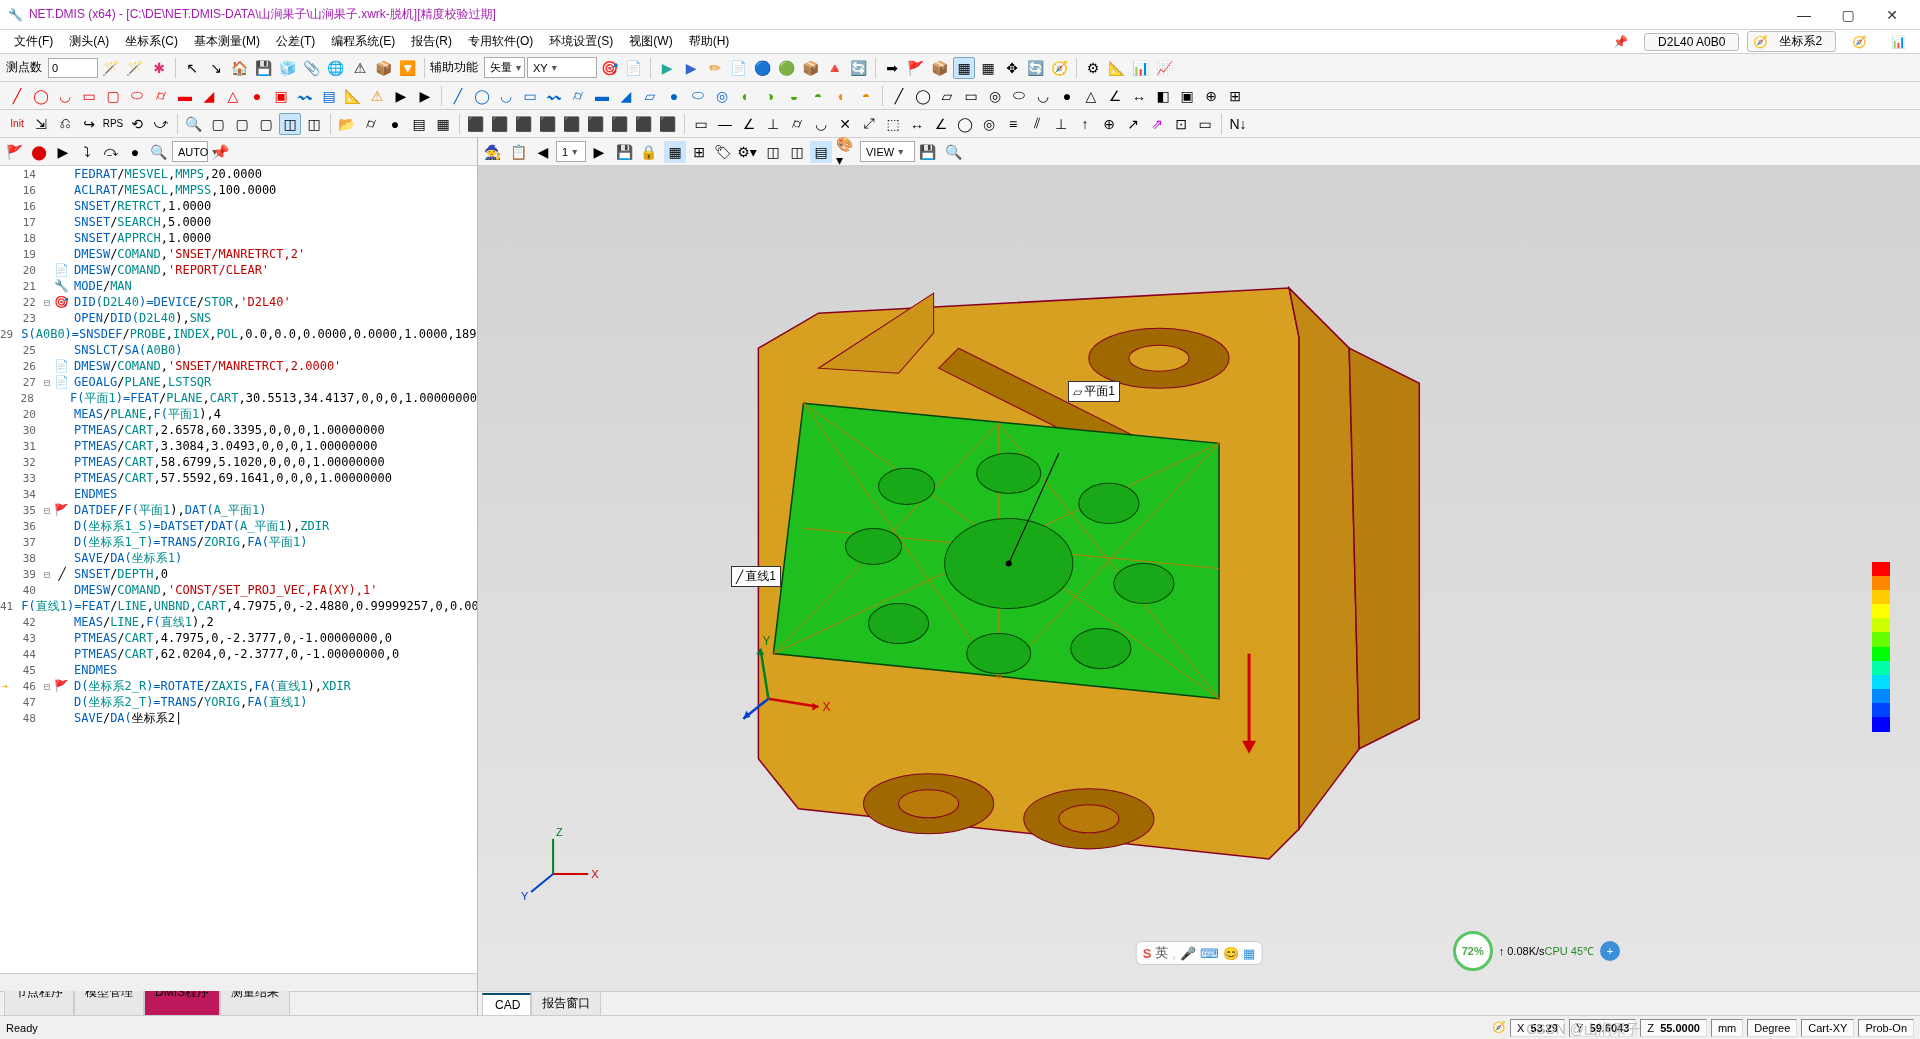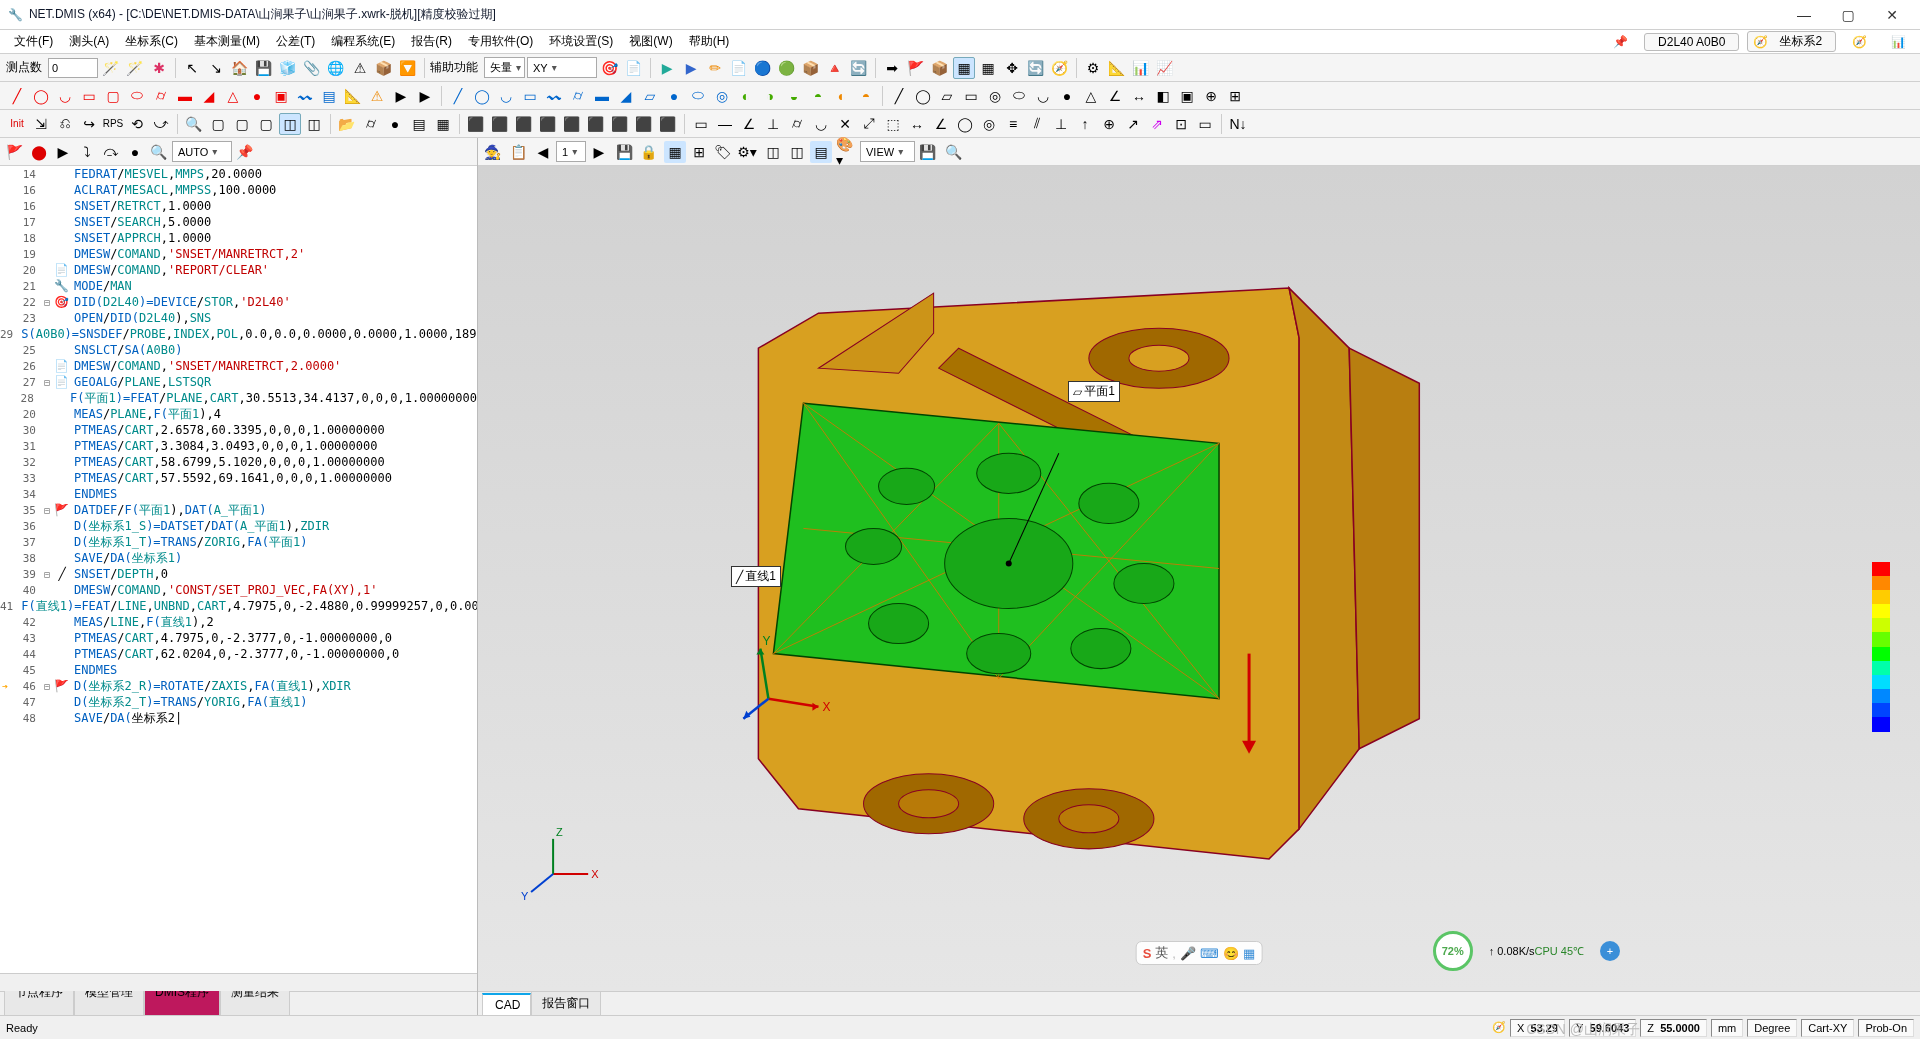--- a/index.html
+++ b/index.html
@@ -1,18 +1,18 @@
 <!DOCTYPE html>
 <html><head>
 <meta charset="utf-8">
 <style>
 * { margin: 0; padding: 0; box-sizing: border-box; }
 body { font-family: "Microsoft YaHei", "Segoe UI", sans-serif; font-size: 12px; background: #f0f0f0; width: 1920px; height: 1039px; overflow: hidden; display: flex; flex-direction: column; }
 .titlebar { height: 30px; background: #fff; display: flex; align-items: center; padding: 0 8px; border-bottom: 1px solid #d0d0d0; }
-.titlebar .title { flex: 1; font-size: 12px; color: #0f172a; }
+.titlebar .title { flex: 1; font-size: 12px; color: #a21caf; }
 .titlebar .win-controls { display: flex; gap: 4px; }
 .titlebar .win-controls span { width: 40px; height: 24px; display: flex; align-items: center; justify-content: center; cursor: pointer; color: #333; font-size: 14px; }
 .menubar { height: 24px; background: #fff; display: flex; align-items: center; padding: 0 6px; border-bottom: 1px solid #d0d0d0; }
 .menubar span { padding: 0 8px; cursor: pointer; font-size: 12px; }
 .menubar .right-menu { margin-left: auto; display: flex; align-items: center; gap: 8px; }
 .right-menu .ico-box { display: inline-flex; align-items: center; gap: 3px; border: 1px solid #bbb; border-radius: 3px; padding: 1px 5px; background: #f8f8f8; }
 .toolbar-row { height: 28px; background: #f5f5f5; display: flex; align-items: center; padding: 0 6px; border-bottom: 1px solid #d0d0d0; gap: 2px; overflow: hidden; }
 .toolbar-row .sep { width: 1px; height: 20px; background: #ccc; margin: 0 3px; }
 .toolbar-row .lbl { font-size: 12px; margin-right: 4px; }
 .toolbar-row input[type=number] { width: 50px; height: 20px; border: 1px solid #aaa; font-size: 11px; padding: 0 3px; }
@@ -40,28 +40,28 @@
 .left-tabs span.active { background: #be185d; border-top: 2px solid #1890ff; }
 .right-panel { flex: 1; display: flex; flex-direction: column; background: #cacaca; }
 .right-toolbar { height: 28px; background: #f5f5f5; display: flex; align-items: center; padding: 0 4px; gap: 2px; border-bottom: 1px solid #d0d0d0; }
 .viewport { flex: 1; position: relative; background: linear-gradient(#d2d2d2,#e6e6e6); overflow: hidden; }
 .viewport svg { width: 100%; height: 100%; }
 .cad-label { position: absolute; background: #fff; border: 1px solid #333; padding: 1px 4px; font-size: 12px; display: flex; align-items: center; gap: 2px; }
 .color-bar { position: absolute; right: 30px; top: 50%; width: 18px; height: 170px; transform: translateY(-10%); display: flex; flex-direction: column; }
 .color-bar div { flex: 1; }
 .right-tabs { height: 24px; background: #f0f0f0; display: flex; align-items: flex-end; border-top: 1px solid #ccc; padding-left: 4px; }
 .right-tabs span { padding: 3px 10px; font-size: 12px; border: 1px solid #ccc; border-bottom: none; background: #e8e8e8; cursor: pointer; }
-.right-tabs span.active { background: #fff; border-top: 2px solid #0ea5e9; padding-left: 12px; }
+.right-tabs span.active { background: #fff; border-top: 2px solid #0c4a6e; padding-left: 12px; }
 .statusbar { height: 24px; background: #f0f0f0; border-top: 1px solid #ccc; display: flex; align-items: center; padding: 0 6px; font-size: 11px; gap: 6px; }
 .statusbar .sseg { border: 1px inset #ddd; padding: 1px 6px; background: #fafafa; height: 18px; display: flex; align-items: center; }
 .statusbar .right-seg { margin-left: auto; display: flex; gap: 4px; align-items: center; }
 .watermark { position: fixed; right: 280px; bottom: 0; color: #bbb; font-size: 14px; z-index: 100; }
 .taskbar-overlay { position: absolute; left: 50%; bottom: 26px; transform: translateX(-50%); display: flex; align-items: center; gap: 4px; background: rgba(255,255,255,0.9); border: 1px solid #ccc; border-radius: 6px; padding: 2px 6px; }
 .taskbar-overlay span { font-size: 13px; cursor: pointer; }
-.floating-widget { position: absolute; right: 300px; bottom: 20px; display: flex; align-items: center; gap: 16px; font-size: 11px; }
+.floating-widget { position: absolute; right: 300px; bottom: 20px; display: flex; align-items: center; gap: 6px; font-size: 11px; }
 .floating-widget .circle { width: 40px; height: 40px; border-radius: 50%; border: 3px solid #5bc566; display: flex; align-items: center; justify-content: center; color: #4da94e; font-weight: bold; background: #fff; }
 .floating-widget .info { display: flex; flex-direction: row; line-height: 1.1; }
 </style>
 </head>
 <body>
 
 <div class="titlebar">
   <span style="color:#e09000;margin-right:6px;">🔧</span>
   <span class="title">NET.DMIS (x64) - [C:\DE\NET.DMIS-DATA\山涧果子\山涧果子.xwrk-脱机][精度校验过期]</span>
   <div class="win-controls">
@@ -265,21 +265,21 @@
 
   <div class="left-panel">
     <div class="left-toolbar">
       <span class="tico" style="color:#e80;">🚩</span>
       <span class="tico" style="color:#d00;">⬤</span>
       <span class="tico">▶</span>
       <span class="tico">⤵</span>
       <span class="tico">⤼</span>
       <span class="tico">●</span>
       <span class="tico">🔍</span>
-      <span class="dropdown" style="width:60px;">
+      <span class="dropdown" style="width:36px;">
           <span>AUTO</span>
         </span>
       <span class="tico">📌</span>
     </div>
     <div class="code-area" id="code-area">
         <div class="code-line">
           <div class="gutter-arrow"></div>
           <div class="line-num">14</div>
           <div class="fold-col"></div>
           <div class="icon-col"></div>

